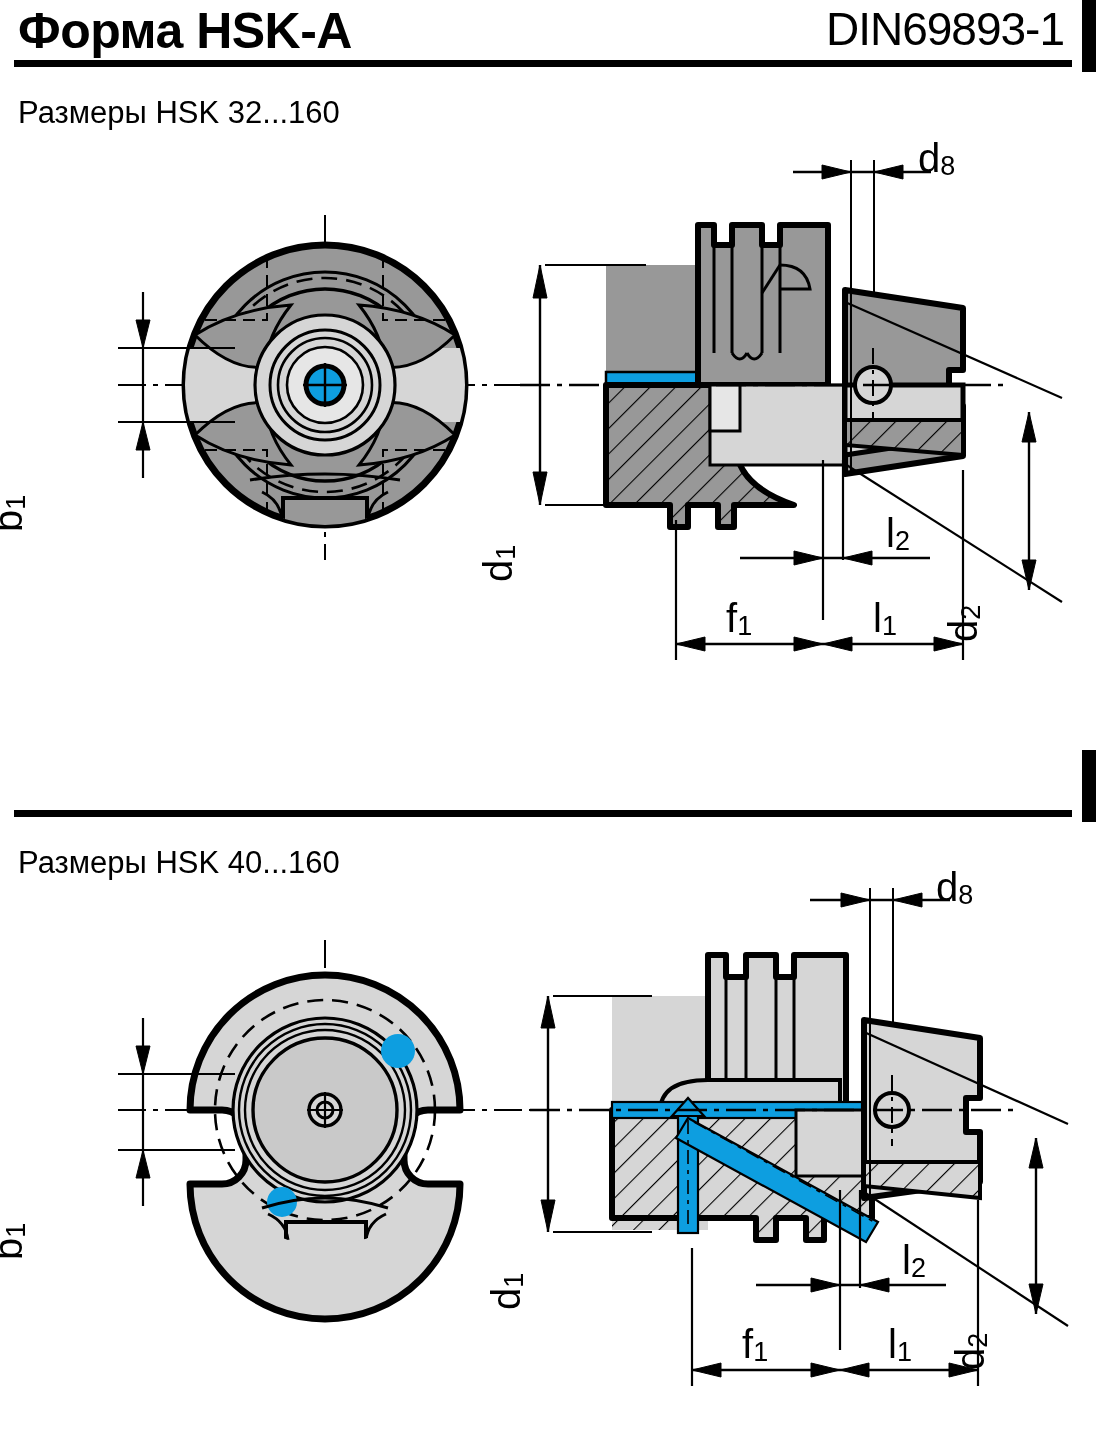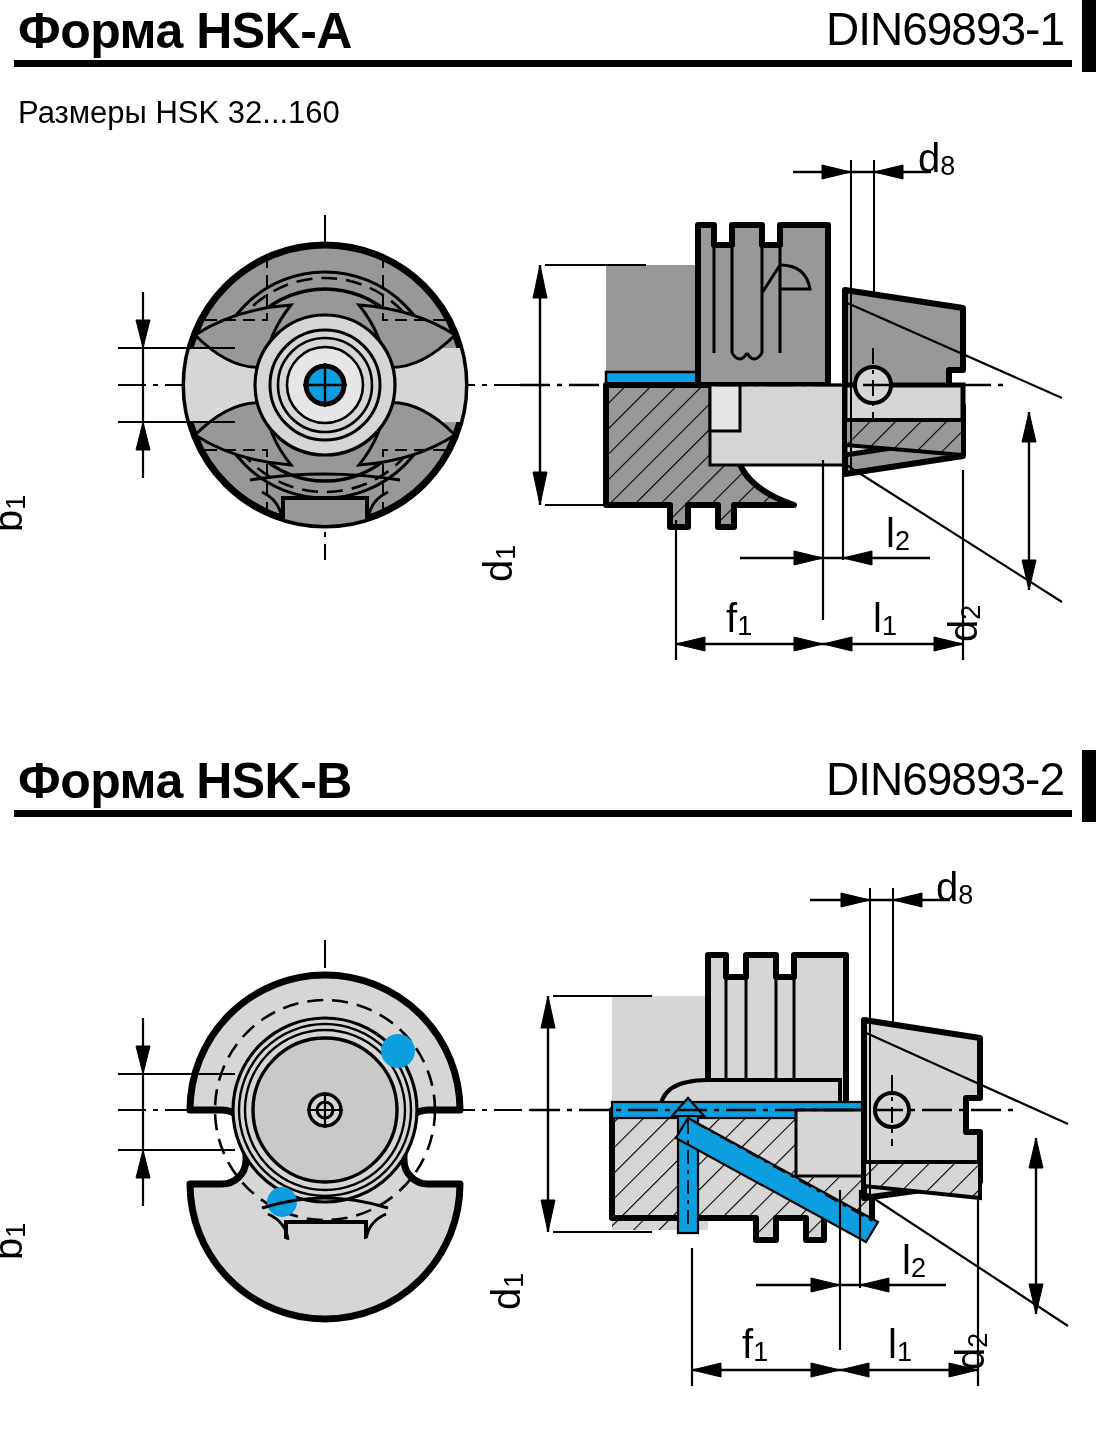--- a/index.html
+++ b/index.html
@@ -212,24 +212,23 @@
     </div>
     <div class="lbl" style="left:726px;top:478px;">
       <span>f</span><sub>1</sub>
     </div>
   </div>
 </div>
 
 <div class="section" id="section-b">
 
   <div class="hdr">
-    <div class="hdr-title">Форма HSK-B</div>
-    <div class="hdr-code">DIN69893-2</div>
     <div class="hdr-rule"></div>
     <div class="hdr-bar"></div>
+    <div class="hdr-sub">Размеры HSK 40...160</div>
   </div>
 
   <div class="canvas" id="canvas-b">
     <svg viewBox="0 0 1100 572" xmlns="http://www.w3.org/2000/svg">
       <defs>
         <pattern id="hatchB" width="18" height="18" patternTransform="rotate(45)" patternUnits="userSpaceOnUse">
           <rect width="18" height="18" fill="#d6d6d6"></rect>
           <line x1="0" y1="0" x2="0" y2="18" stroke="#000" stroke-width="2.2"></line>
         </pattern>
         <clipPath id="circB">

